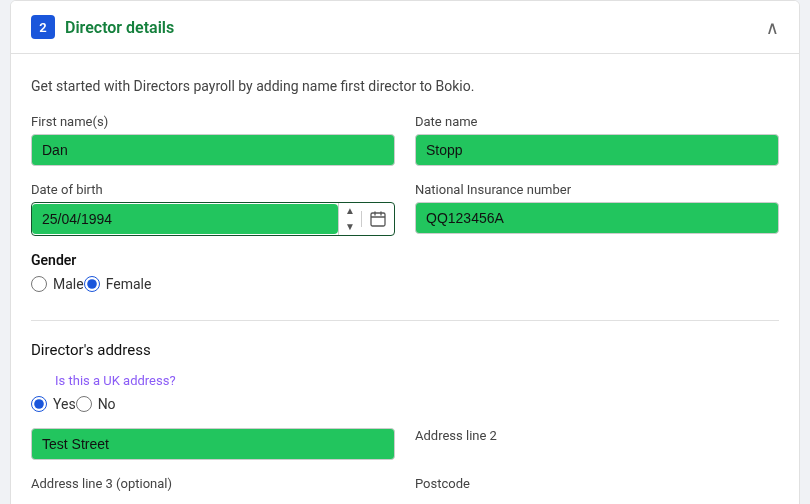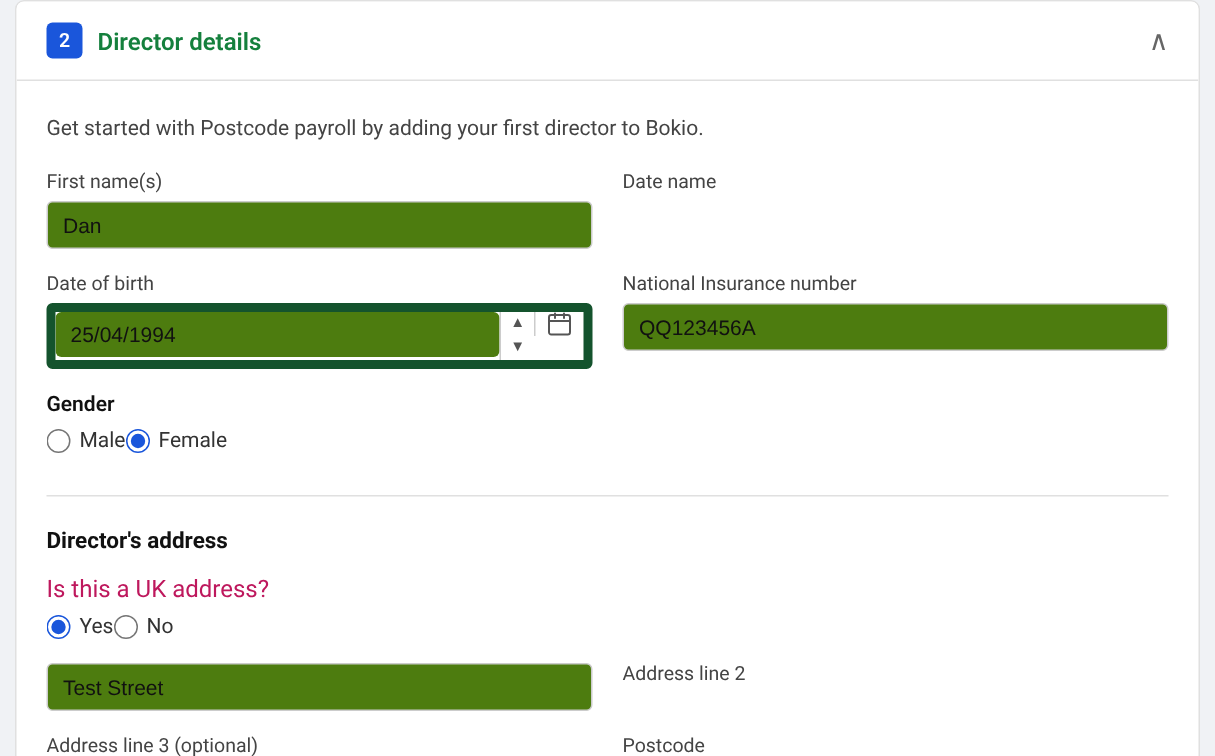--- a/index.html
+++ b/index.html
@@ -79,26 +79,26 @@
       color: #444;
       margin-bottom: 5px;
     }
     .form-group input[type="text"] {
       border: 1px solid #ccc;
       border-radius: 4px;
       padding: 7px 10px;
       font-size: 14px;
       color: #111;
       outline: none;
-      background: #4d7c0f;
+      background: #22c55e;
     }
     .dob-input-wrap {
       display: flex;
-      align-items: flex-start;
-      border: 6px solid #14532d;
+      align-items: center;
+      border: 1px solid #14532d;
       border-radius: 4px;
       overflow: hidden;
       background: #fff;
     }
     .dob-input-wrap input[type="text"] {
       border: none;
       flex: 1;
       padding: 7px 10px;
       font-size: 14px;
       color: #111;
@@ -158,52 +158,54 @@
       font-size: 14px;
       color: #333;
     }
     .divider {
       border: none;
       border-top: 1px solid #e0e0e0;
       margin: 4px 0 20px 0;
     }
     .section-title {
       font-size: 15px;
-      font-weight: 700;
+      font-weight: 400;
       color: #111;
       margin-bottom: 14px;
     }
     .uk-address-label {
-      font-size: 16px;
-      color: #be185d;
+      font-size: 13px;
+      color: #8b5cf6;
       margin-bottom: 8px;
+      margin-left: 24px;
     }
   </style>
 </head>
 <body>
 
 <div class="card">
   <div class="card-header">
     <div class="card-header-left">
       <div class="step-badge">2</div>
       <h2>Director details</h2>
     </div>
     <span class="collapse-icon">∧</span>
   </div>
 
   <div class="card-body">
-    <p class="intro-text">Get started with Postcode payroll by adding your first director to Bokio.</p>
+    <p class="intro-text">Get started with Directors payroll by adding name first director to Bokio.</p>
 
     <div class="form-row">
       <div class="form-group">
         <label>First name(s)</label>
         <input type="text" value="Dan" style="">
       </div>
       <div class="form-group">
         <label>Date name</label>
+        <input type="text" value="Stopp" style="">
       </div>
     </div>
 
     <div class="form-row">
       <div class="form-group">
         <label>Date of birth</label>
         <div class="dob-input-wrap">
           <input type="text" value="25/04/1994" style="">
           <div class="dob-controls">
             <button>▲</button>

